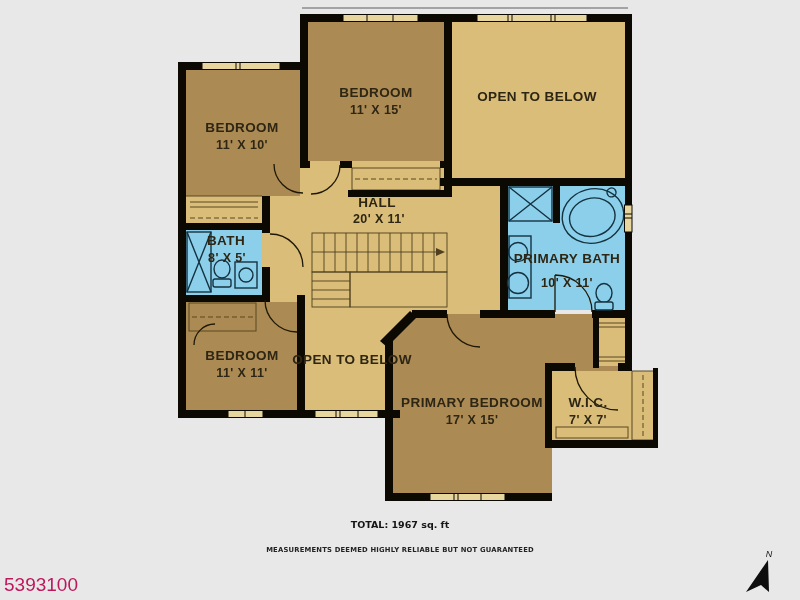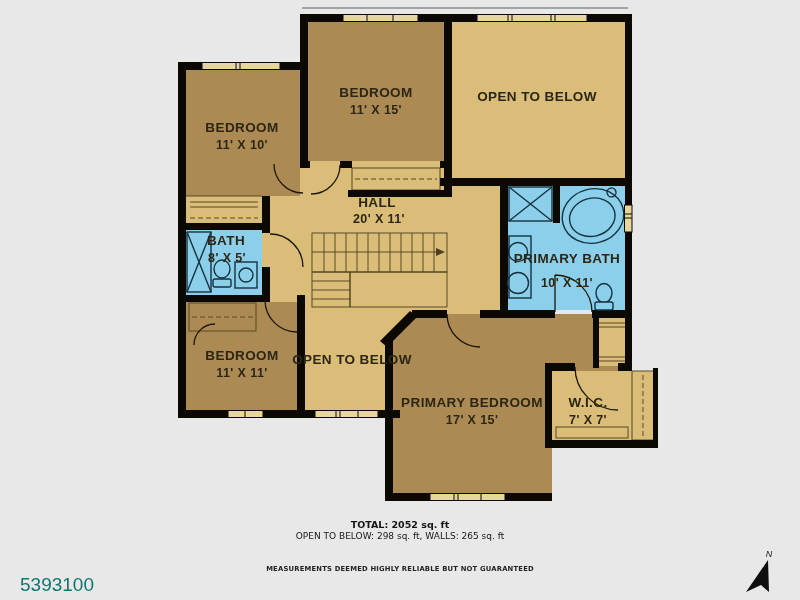--- a/index.html
+++ b/index.html
@@ -24,22 +24,22 @@
           fill:#2e2614;letter-spacing:.4px;text-anchor:middle}
   .rdims{font-family:"Liberation Sans",sans-serif;font-weight:bold;font-size:12.5px;
          fill:#2e2614;letter-spacing:.4px;text-anchor:middle}
   .north-n{font-family:"Liberation Sans",sans-serif;font-style:italic;font-size:9px;
            fill:#111;text-anchor:middle}
   
   .footer{position:absolute;left:0;right:0;top:519px;text-align:center;color:#151515;
           font-family:"DejaVu Sans",sans-serif}
   .footer .total{font-size:9.5px;font-weight:bold;line-height:12px}
   .footer .line{font-size:9px;line-height:10.6px}
-  .footer .disclaimer{font-size:6.8px;font-weight:bold;margin-top:23px;letter-spacing:.2px;color:#232323}
-  .listing-id{position:absolute;left:20px;top:574px;font-size:19px;color:#0f766e}
+  .footer .disclaimer{font-size:6.8px;font-weight:bold;margin-top:15px;letter-spacing:.2px;color:#232323}
+  .listing-id{position:absolute;left:4px;top:574px;font-size:19px;color:#be185d}
 </style>
 </head>
 <body>
 
 <div class="page">
 
   <svg class="plan-svg" width="800" height="600" viewBox="0 0 800 600">
 
     <path class="roof" d="M302 8 H628"></path>
 
@@ -206,19 +206,18 @@
       <text class="rdims" x="588" y="424">7' X 7'</text>
     </g>
 
     <g>
       <text class="north-n" x="769" y="557">N</text>
       <polygon fill="#0e0e0e" points="768,560 746,592 761,585 769,592"></polygon>
     </g>
   </svg>
 
   <div class="footer">
-    <div class="total">TOTAL: 2052 sq. ft</div>
-    <div class="line">OPEN TO BELOW: 298 sq. ft, WALLS: 265 sq. ft</div>
+    <div class="total">TOTAL: 1967 sq. ft</div>
     <div class="disclaimer">MEASUREMENTS DEEMED HIGHLY RELIABLE BUT NOT GUARANTEED</div>
   </div>
 
   <div class="listing-id">5393100</div>
 </div>
 
 </body></html>

